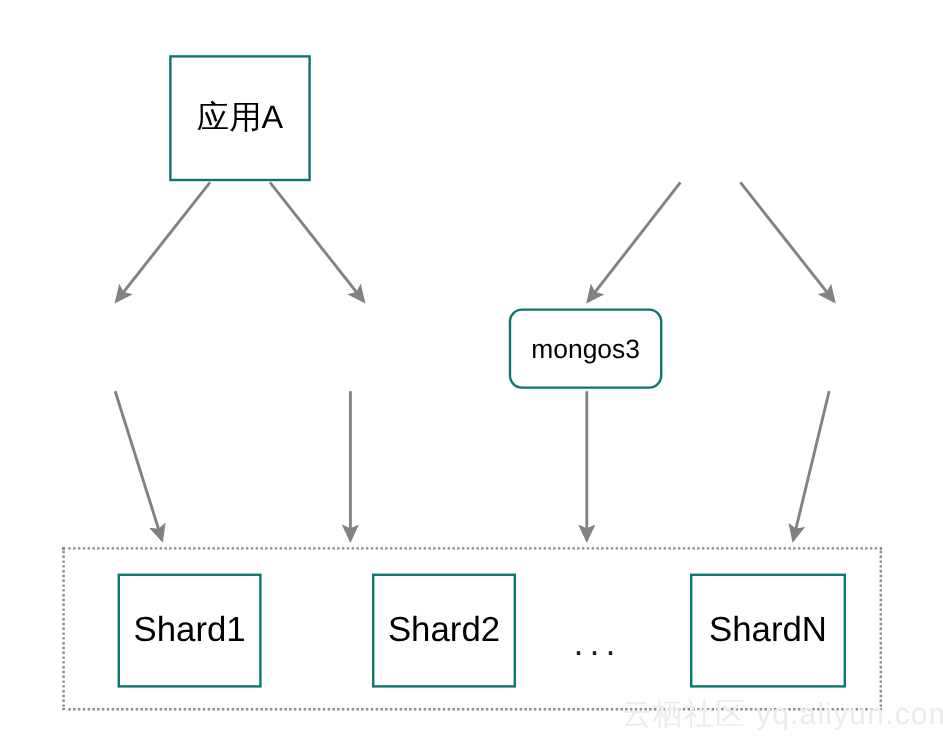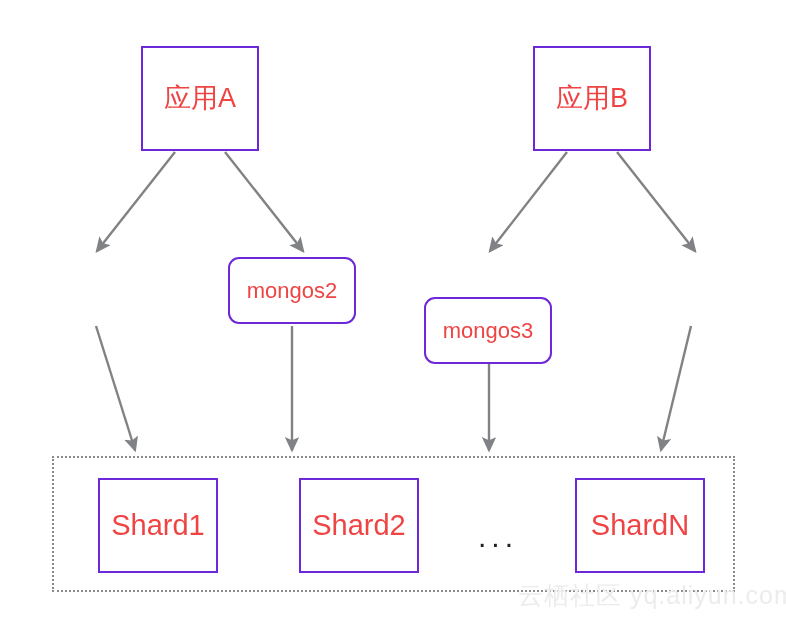--- a/index.html
+++ b/index.html
@@ -23,22 +23,22 @@
     height: 619px;
     pointer-events: none;
   }
   .node {
     position: absolute;
     box-sizing: border-box;
     display: flex;
     align-items: center;
     justify-content: center;
     background: #ffffff;
-    border: 2px solid #6d28d9;
-    color: #ef4444;
+    border: 2px solid #0f766e;
+    color: #000000;
     text-align: center;
     line-height: 1;
     z-index: 2;
   }
   .app-node {
     font-size: 27px;
   }
   .mongos-node {
     border-radius: 11px;
     font-size: 22px;
@@ -92,41 +92,35 @@
         <line x1="292" y1="326" x2="292" y2="450" marker-end="url(#arrowhead)"></line>
         <line x1="489" y1="326" x2="489" y2="450" marker-end="url(#arrowhead)"></line>
         <line x1="691" y1="326" x2="661" y2="450" marker-end="url(#arrowhead)"></line>
       </g>
   </svg>
 
   <div class="node app-node" style="left: 141px; top: 46px; width: 118px; height: 105px;">
     <span>应用A</span>
   </div>
 
-  <div class="node app-node" style="left: 533px; top: 46px; width: 118px; height: 105px;">
-    <span>应用B</span>
-  </div>
 
 
-  <div class="node mongos-node" style="left: 228px; top: 257px; width: 128px; height: 67px;">
-    <span>mongos2</span>
-  </div>
 
-  <div class="node mongos-node" style="left: 424px; top: 257px; width: 128px; height: 67px; margin-top: 40px;">
+  <div class="node mongos-node" style="left: 424px; top: 257px; width: 128px; height: 67px;">
     <span>mongos3</span>
   </div>
 
 
   <div class="shard-group" style="left: 52px; top: 456px; width: 683px; height: 136px;"></div>
 
   <div class="node shard-node" style="left: 98px; top: 478px; width: 120px; height: 95px;">
     <span>Shard1</span>
   </div>
 
-  <div class="node shard-node" style="left: 299px; top: 478px; width: 120px; height: 95px;">
+  <div class="node shard-node" style="left: 310px; top: 478px; width: 120px; height: 95px;">
     <span>Shard2</span>
   </div>
 
   <div class="node shard-node" style="left: 575px; top: 478px; width: 130px; height: 95px;">
     <span>ShardN</span>
   </div>
 
   <div class="ellipsis" style="left: 478px; top: 522px;">...</div>
 
   <div class="watermark" style="left: 518px; top: 583px;">云栖社区 yq.aliyun.com</div>

